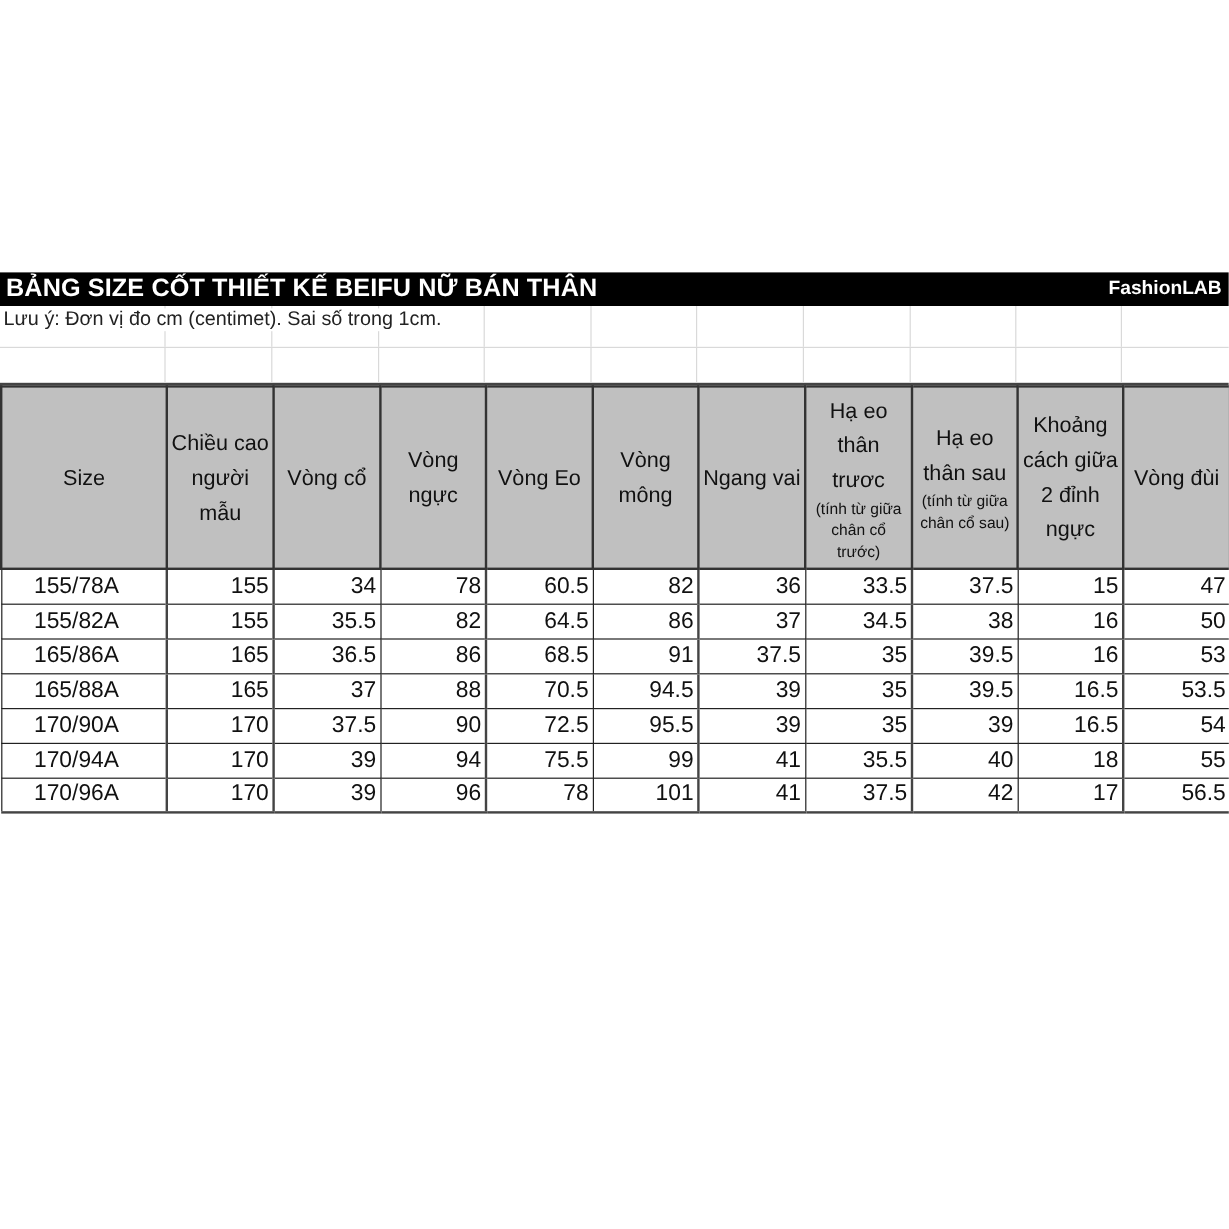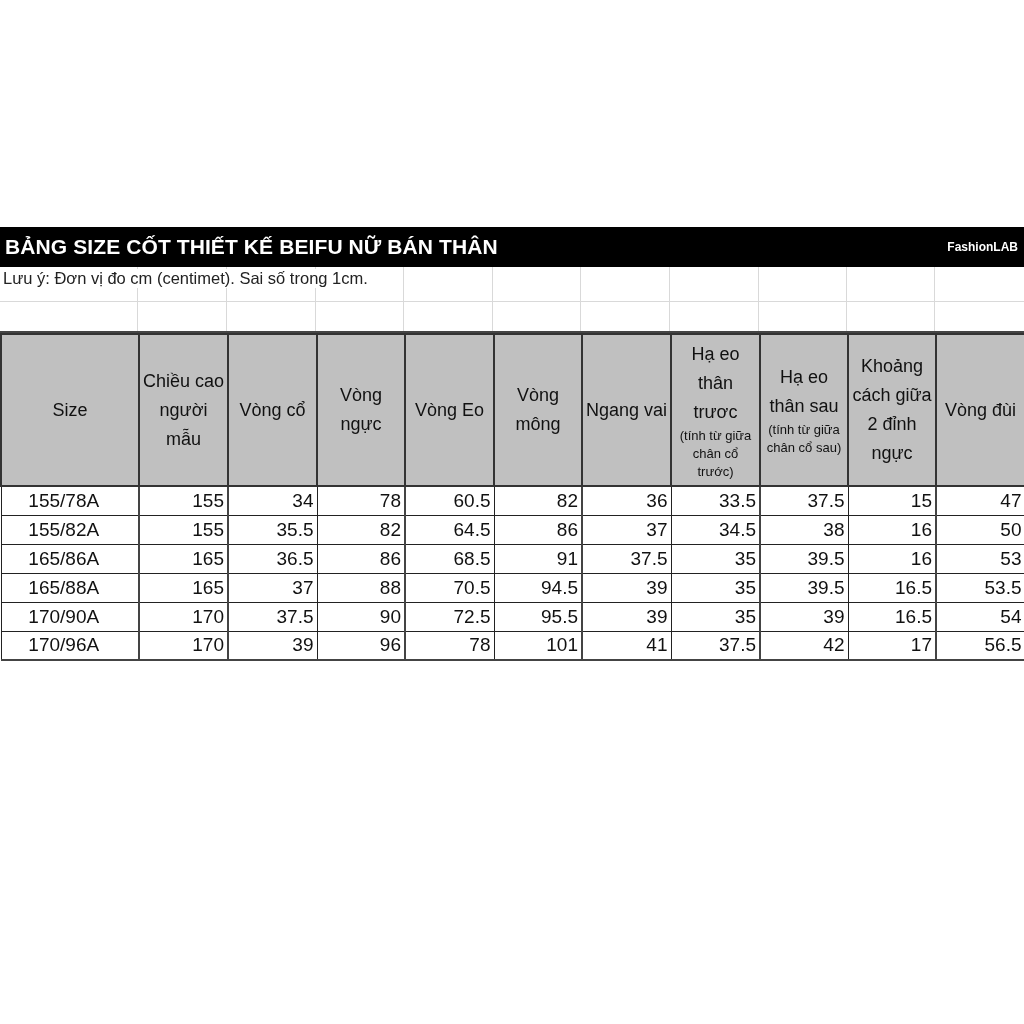--- a/index.html
+++ b/index.html
@@ -1,23 +1,23 @@
 <!DOCTYPE html>
 <html><head>
   <meta charset="utf-8">
   <style>
     html, body { margin: 0; padding: 0; background: #ffffff; }
     body { width: 1024px; height: 1024px; position: relative; overflow: hidden;
            font-family: "Liberation Sans", "DejaVu Sans", sans-serif; color: #111; }
     .sheet { position: absolute; left: 0; top: 227px; width: 1024px; }
-    .titlebar { height: 40px; background: #000; color: #fff; display: flex;
+    .titlebar { height: 28px; background: #000; color: #fff; display: flex;
                 align-items: center; justify-content: space-between; padding: 0 6px 0 5px;
                 box-sizing: border-box; font-weight: bold; }
     .titlebar .title { font-size: 21px; letter-spacing: 0.1px; }
-    .titlebar .brand { font-size: 12px; }
+    .titlebar .brand { font-size: 16px; }
     .noterow { height: 35px; position: relative; border-bottom: 1px solid #d9d9d9; box-sizing: border-box; }
     .noterow .txt { position: absolute; left: 3px; top: 2px; font-size: 16.5px; color: #222; white-space: nowrap; z-index: 2; background: transparent; }
     .gridcols { position: absolute; inset: 0; display: flex; }
     .gridcols div { border-right: 1px solid #d9d9d9; box-sizing: border-box; height: 100%; }
     .emptyrow { height: 31px; position: relative; border-bottom: 2px solid #444; box-sizing: border-box; }
 
     table.sizes { border-collapse: collapse; width: 1024px; table-layout: fixed; }
     table.sizes th { background: #c0c0c0; font-weight: normal; font-size: 18px; line-height: 29px;
                      border: 2px solid #333; padding: 0 2px; height: 150px; vertical-align: middle; text-align: center; }
     table.sizes th .sub { display: block; font-size: 13px; line-height: 18px; }
@@ -162,20 +162,33 @@
           <td>90</td>
           <td>72.5</td>
           <td>95.5</td>
           <td>39</td>
           <td>35</td>
           <td>39</td>
           <td>16.5</td>
           <td>54</td>
         </tr>
         <tr>
+          <td class="size">170/94A</td>
+          <td>170</td>
+          <td>39</td>
+          <td>94</td>
+          <td>75.5</td>
+          <td>99</td>
+          <td>41</td>
+          <td>35.5</td>
+          <td>40</td>
+          <td>18</td>
+          <td>55</td>
+        </tr>
+        <tr>
           <td class="size">170/96A</td>
           <td>170</td>
           <td>39</td>
           <td>96</td>
           <td>78</td>
           <td>101</td>
           <td>41</td>
           <td>37.5</td>
           <td>42</td>
           <td>17</td>

